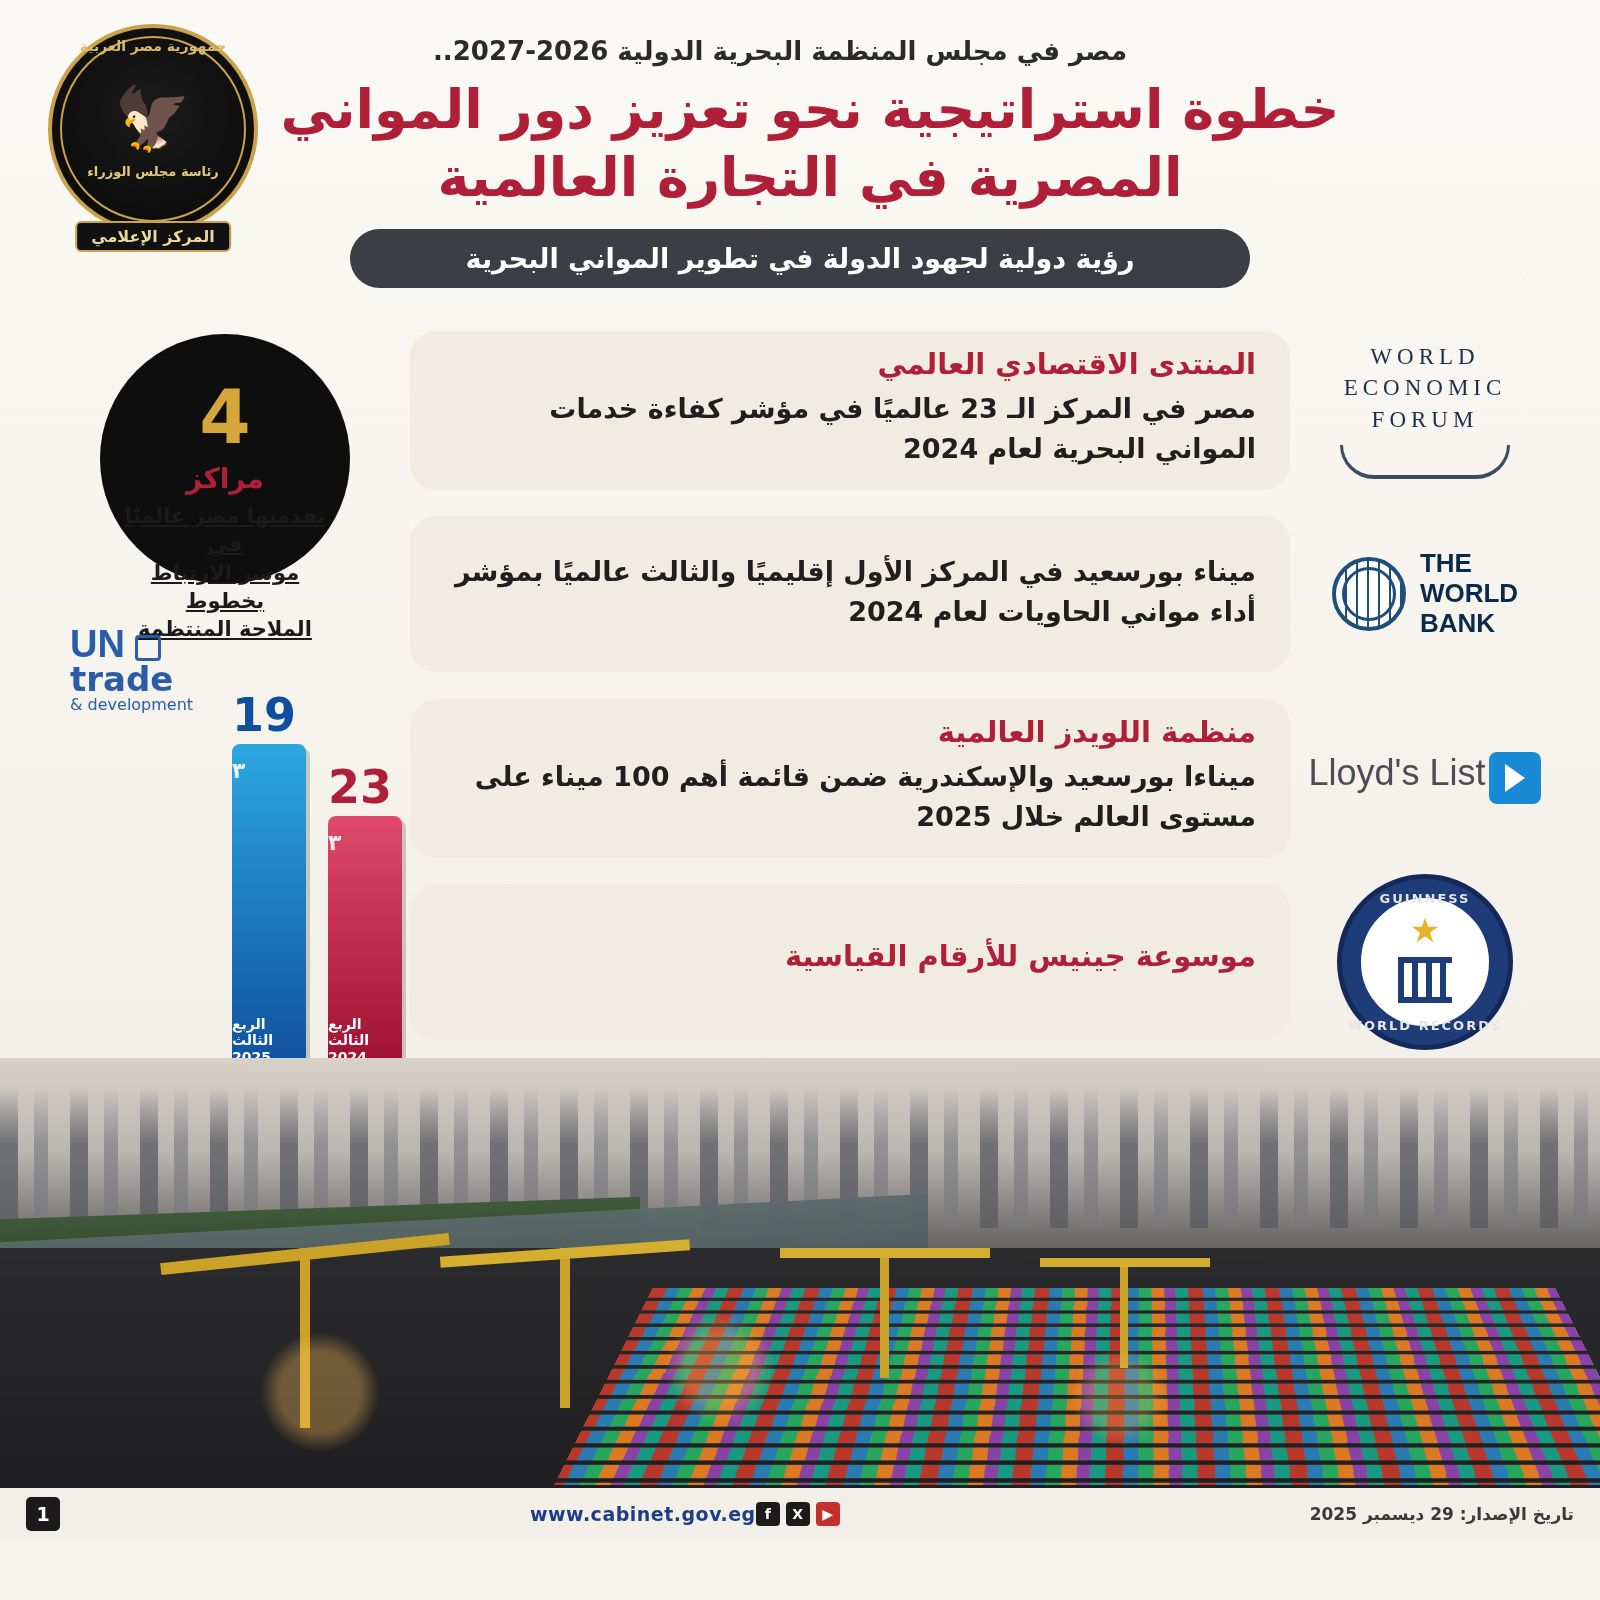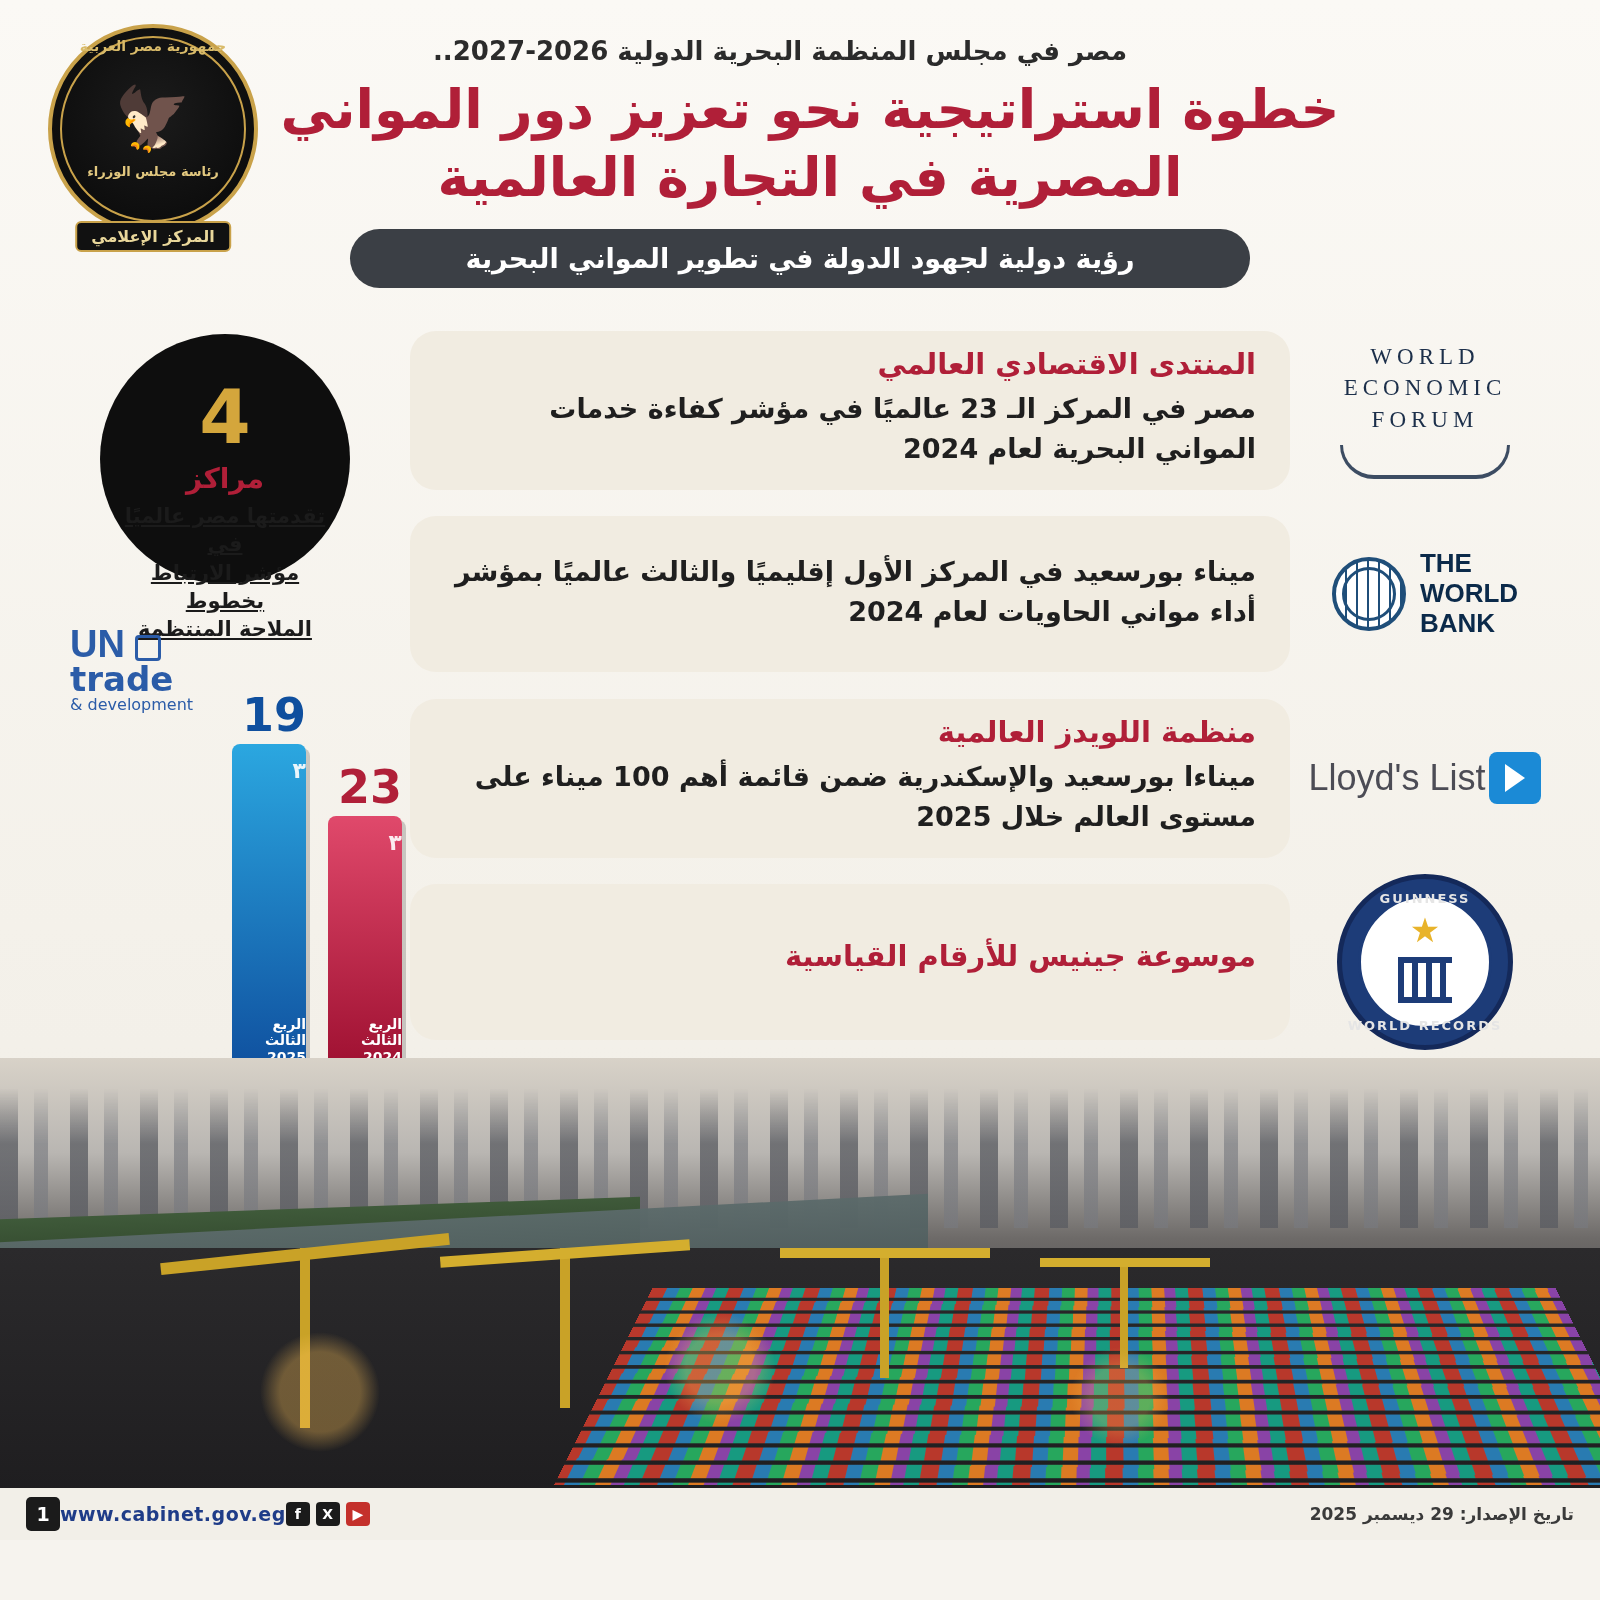--- a/index.html
+++ b/index.html
@@ -204,21 +204,21 @@
   .wb .wbtext {
     color: #0b2a4a;
     font-family: "Liberation Sans", sans-serif;
     font-weight: bold;
     font-size: 26px;
     line-height: 1.15;
     text-align: left;
     direction: ltr;
   }
   .lloyds {
-    display: flex; align-items: center; gap: 4px; direction: ltr;
+    display: flex; gap: 4px; direction: ltr;
   }
   .lloyds .txt {
     font-family: "Liberation Sans", sans-serif;
     color: #4c4c55;
     font-size: 36px;
   }
   .lloyds .mark {
     width: 52px; height: 52px;
     background: #1b8ad6;
     border-radius: 8px;
@@ -320,21 +320,21 @@
     display:inline-block; width: 26px; height: 26px;
     border: 3px solid #2b5ca8; border-radius: 4px;
     vertical-align: -4px; margin-right: 6px;
   }
 
   .bars {
     position: absolute;
     top: 330px; right: 8px;
     width: 300px; height: 430px;
   }
-  .bar-group { position: absolute; text-align: right; }
+  .bar-group { position: absolute; text-align: left; }
   .bar-group .val {
     font-size: 46px; font-weight: bold; line-height: 1;
     margin-bottom: 6px;
   }
   .bar {
     width: 74px;
     border-radius: 8px 8px 4px 4px;
     position: relative;
     margin: 0 auto;
     color: #fff;
@@ -431,21 +431,21 @@
     background: #f2efe8;
     display: flex;
     align-items: center;
     padding: 0 26px;
   }
   .footer .date {
     font-size: 17px; color: #3a3a3a; font-weight: bold;
     flex: 0 0 auto;
   }
   .footer .center {
-    flex: 1; display: flex; align-items: center; justify-content: flex-start; 
+    flex: 1; display: flex; align-items: center; justify-content: center; 
     direction: ltr;
   }
   .footer .url {
     color: #1f3c88; font-weight: bold; font-size: 19px;
     letter-spacing: .5px;
   }
   .social { display: flex; gap: 6px; }
   .social i {
     width: 24px; height: 24px; border-radius: 4px;
     background: #1b1b1b; color: #fff; font-style: normal;

